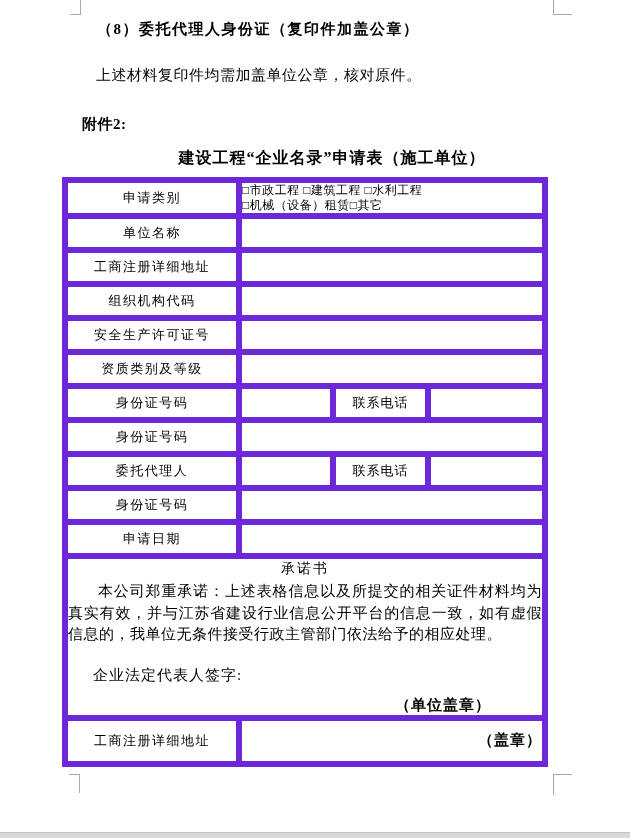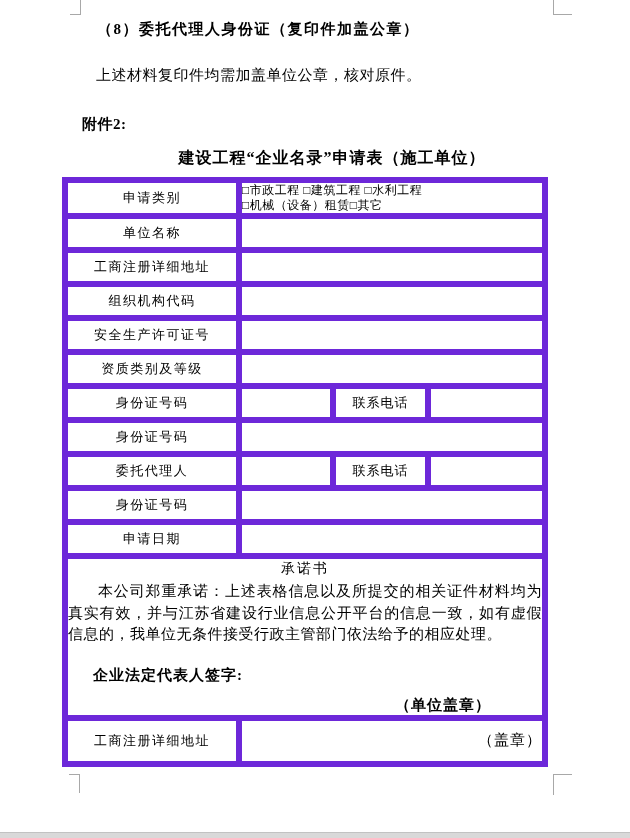--- a/index.html
+++ b/index.html
@@ -31,24 +31,24 @@
   }
   table.form td { border:6px solid #6d28d9; vertical-align:middle; padding:0; }
   td.lbl { text-align:center; font-size:13px; letter-spacing:1.5px; }
   td.opts { font-size:12px; line-height:15px; padding:1px 0 1px 5px; letter-spacing:0.5px; }
   td.phone-lbl { text-align:center; font-size:13px; letter-spacing:1px; }
 
   td.commit { vertical-align:top; padding:4px 10px 0 10px; }
   .commit-title { text-align:center; font-size:14px; letter-spacing:2px; margin-top:1px; }
   .commit-body  { font-size:15px; line-height:21.5px; text-indent:2em; text-align:justify;
                   letter-spacing:0.5px; margin-top:3px; }
-  .sign-label { font-size:15px; font-weight:bold; letter-spacing:1px; margin:20px 0 0 25px; }
+  .sign-label { font-size:15px; font-weight:normal; letter-spacing:1px; margin:20px 0 0 25px; }
   .unit-seal  { font-size:15px; font-weight:bold; letter-spacing:1px; margin:11px 0 0 327px; }
 
-  td.opinion-val { text-align:right; padding-right:26px; font-size:15px; font-weight:normal; letter-spacing:1px; }
+  td.opinion-val { text-align:right; padding-right:26px; font-size:15px; font-weight:bold; letter-spacing:1px; }
 
   .bottom-strip { position:absolute; left:0; bottom:0; width:100%; height:6px;
                   background:#d9d9d9; border-top:1px solid #c2c2c2; }
 </style>
 </head>
 <body>
 
 <div class="page">
 
   <span class="crop tl"></span>

